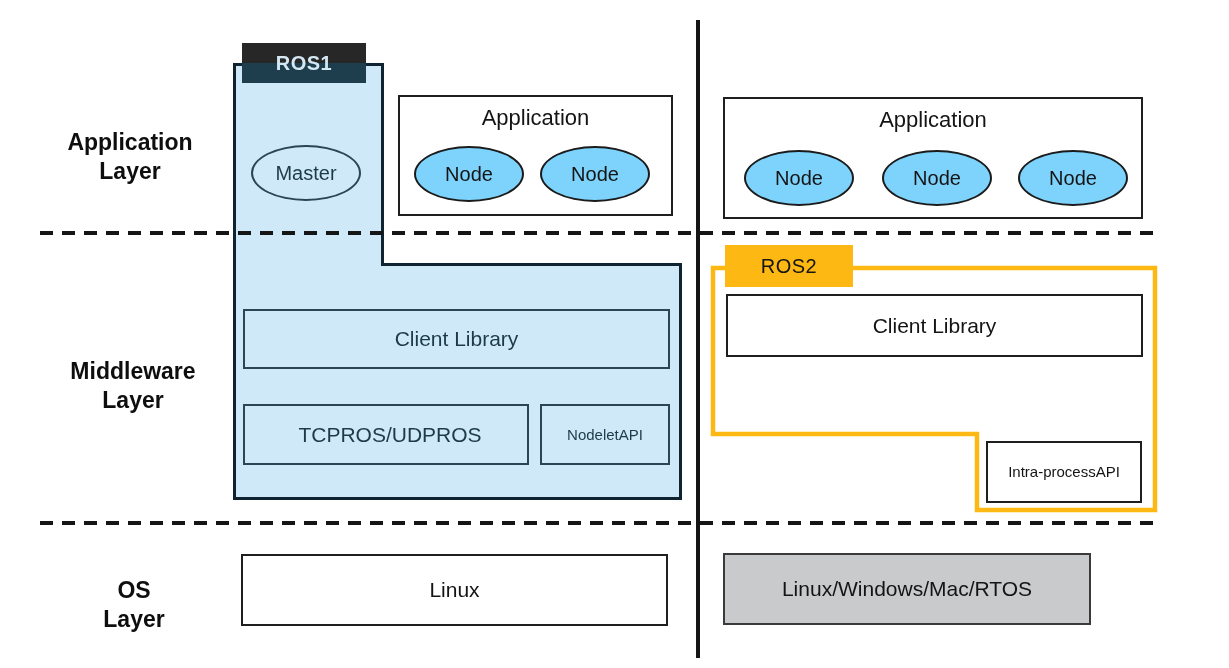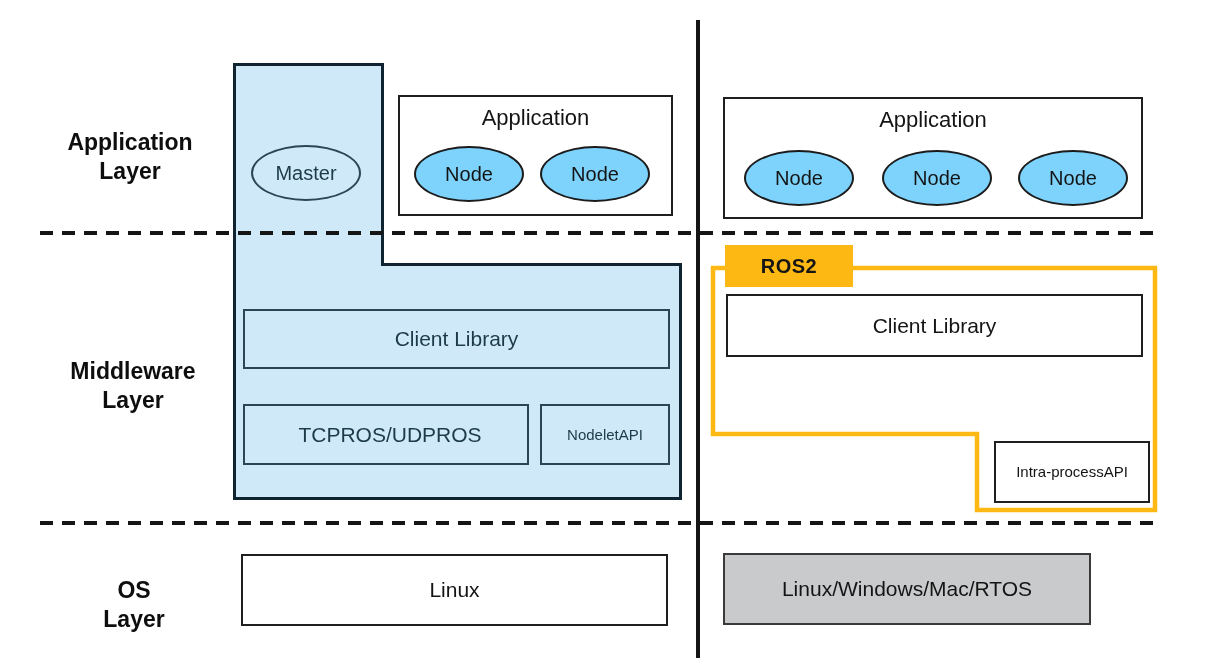--- a/index.html
+++ b/index.html
@@ -47,21 +47,21 @@
   }
   .ellipse.blue{background:var(--blue-fill,#cfe9f8);border-color:var(--blue-inner-border,#1f3d4c);color:var(--blue-text,#1d3a49);}
 
   
   .ros1-tag{
     background:linear-gradient(180deg,var(--ros1-tag-top,#272727) 0%,var(--ros1-tag-top,#272727) 50%,var(--ros1-tag-overlap,#1e3d4d) 50%,var(--ros1-tag-overlap,#1e3d4d) 100%);
     color:#d4e8f3;font-weight:bold;font-size:20px;letter-spacing:0.5px;
   }
   .ros2-tag{
     background:var(--ros2-yellow,#fdb813);
-    color:#151515;font-weight:bold;font-size:20px;letter-spacing:0.5px;
+    color:#151515;font-weight:normal;font-size:20px;letter-spacing:0.5px;
   }
 
   
   .dashline{
     height:4px;left:40px;width:1122px;
     background:repeating-linear-gradient(90deg,var(--line-color,#151515) 0 13px,transparent 13px 22px);
   }
   .divider{left:696px;top:20px;width:4px;height:638px;background:var(--line-color,#151515);}
 
   .two-line{flex-direction:row;line-height:1.18;font-size:15px;}
@@ -93,20 +93,21 @@
   </div>
   <div class="abs layer-label" style="left:33px;top:357px;">
     <div>Middleware</div>
     <div>Layer</div>
   </div>
   <div class="abs layer-label" style="left:34px;top:576px;">
     <div>OS</div>
     <div>Layer</div>
   </div>
 
+  <div class="abs center ros1-tag" style="left:242px;top:43px;width:124px;height:40px;">ROS1</div>
 
   <div class="abs center ellipse blue" style="left:251px;top:145px;width:110px;height:56px;">Master</div>
 
   <div class="abs app-box" style="left:398px;top:95px;width:275px;height:121px;">
     <div class="app-title">Application</div>
     <div class="abs center ellipse" style="left:14px;top:49px;width:110px;height:56px;">Node</div>
     <div class="abs center ellipse" style="left:140px;top:49px;width:110px;height:56px;">Node</div>
   </div>
 
   <div class="abs center blue-inner" style="left:243px;top:309px;width:427px;height:60px;">Client Library</div>
@@ -121,20 +122,20 @@
   <div class="abs center ros2-tag" style="left:725px;top:245px;width:128px;height:42px;">ROS2</div>
 
   <div class="abs app-box" style="left:723px;top:97px;width:420px;height:122px;">
     <div class="app-title">Application</div>
     <div class="abs center ellipse" style="left:19px;top:51px;width:110px;height:56px;">Node</div>
     <div class="abs center ellipse" style="left:157px;top:51px;width:110px;height:56px;">Node</div>
     <div class="abs center ellipse" style="left:293px;top:51px;width:110px;height:56px;">Node</div>
   </div>
 
   <div class="abs center white-box" style="left:726px;top:294px;width:417px;height:63px;">Client Library</div>
-  <div class="abs center white-box two-line" style="left:986px;top:441px;width:156px;height:62px;margin-left:8px;">
+  <div class="abs center white-box two-line" style="left:986px;top:441px;width:156px;height:62px;">
     <div>Intra-process</div>
     <div>API</div>
   </div>
 
   <div class="abs center gray-box" style="left:723px;top:553px;width:368px;height:72px;">Linux/Windows/Mac/RTOS</div>
 
 </div>
 
 </body></html>

